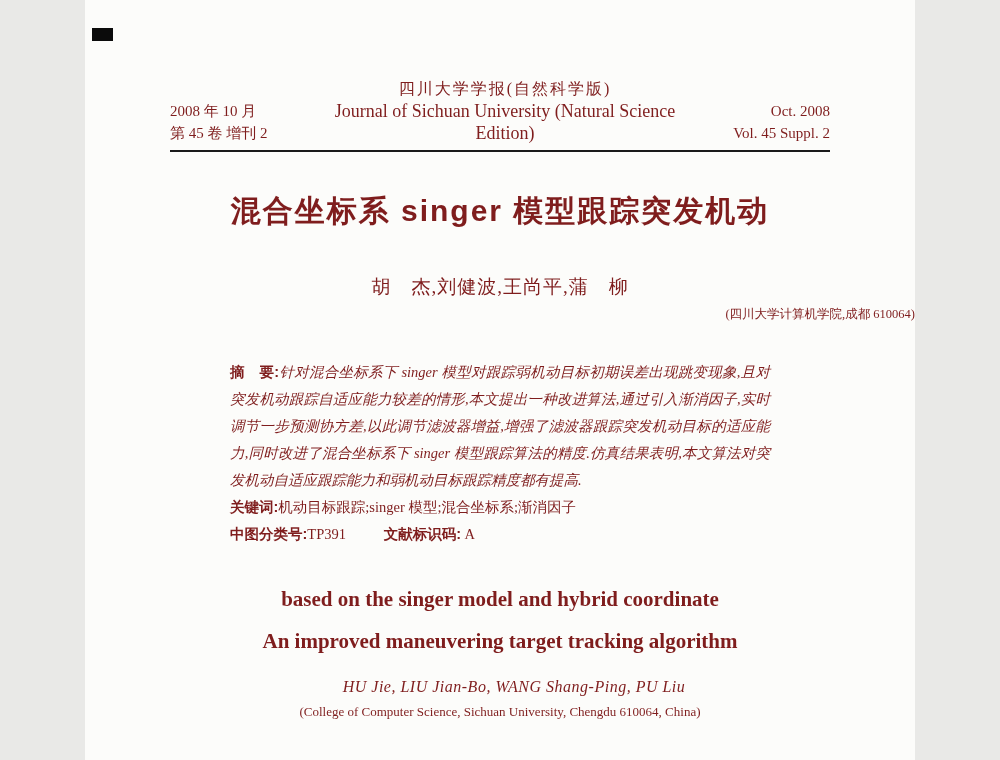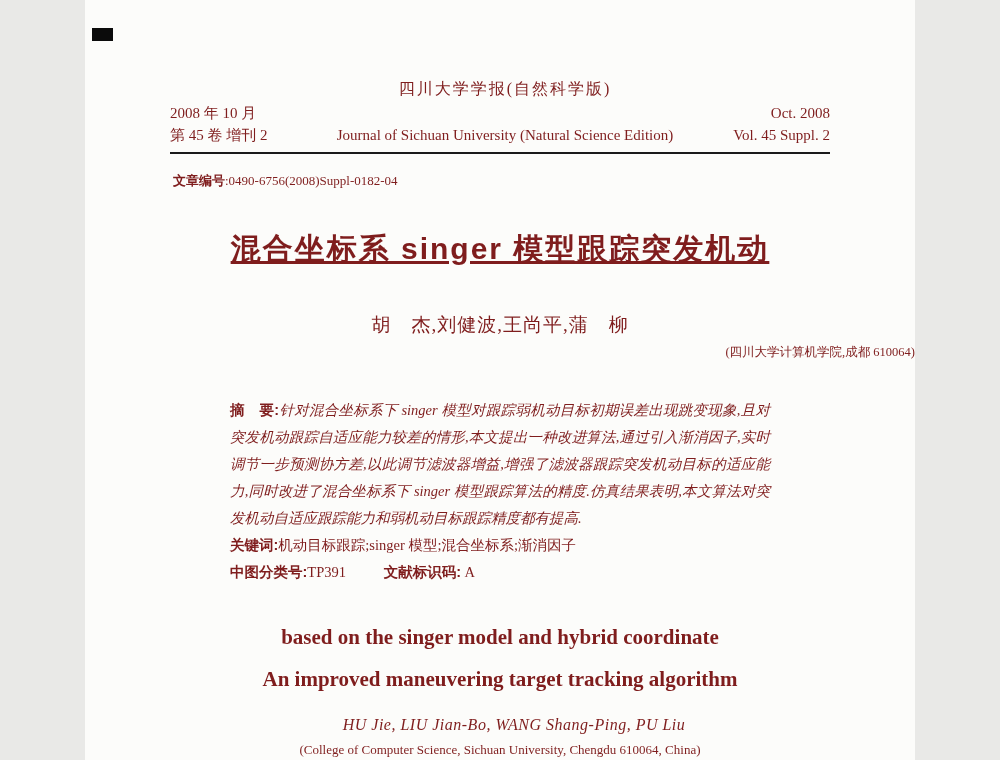--- a/index.html
+++ b/index.html
@@ -26,42 +26,42 @@
     display: flex;
     justify-content: space-between;
     align-items: flex-end;
     margin: 78px 85px 0 85px;
     font-size: 15px;
     line-height: 22px;
   }
   .header-left { text-align: left; min-width: 150px; }
   .header-center { text-align: center; flex: 1; }
   .header-center .cn { font-size: 16px; letter-spacing: 2px; }
-  .header-center .en { font-size: 15px; margin-top: 24px; }
+  .header-center .en { font-size: 18px; }
   .header-right { text-align: right; min-width: 140px; }
   .rule {
     margin: 6px 85px 0 85px;
     border-top: 2px solid #1a1a1a;
   }
   .article-no {
     margin: 18px 0 0 88px;
     font-size: 13px;
     line-height: 18px;
   }
   .article-no .lbl { font-weight: bold; font-family: "Liberation Sans", "DejaVu Sans", sans-serif; }
   .title {
     margin-top: 36px;
     text-align: center;
     font-size: 30px;
     font-weight: bold;
     line-height: 46px;
     letter-spacing: 2px;
     font-family: "Liberation Sans", "DejaVu Sans", sans-serif;
   }
-  .title .tline { display: block; text-decoration: underline; }
+  .title .tline { display: block; }
   .authors {
     margin-top: 40px;
     text-align: center;
     font-size: 19px;
     letter-spacing: 1px;
   }
   .affil {
     margin-top: 6px;
     text-align: right;
     font-size: 12.5px;
@@ -127,23 +127,20 @@
       <div class="en">Journal of Sichuan University (Natural Science Edition)</div>
     </div>
     <div class="header-right">
       <div>Oct. 2008</div>
       <div>Vol. 45  Suppl. 2</div>
     </div>
   </header>
 
   <div class="rule"></div>
 
-  <p class="article-no">
-    <span class="lbl">文章编号</span><span>:0490-6756(2008)Suppl-0182-04</span>
-  </p>
 
   <h1 class="title">
     <span class="tline">混合坐标系 singer 模型跟踪突发机动</span>
   </h1>
 
   <p class="authors">胡　杰,刘健波,王尚平,蒲　柳</p>
 
   <p class="affil">(四川大学计算机学院,成都 610064)</p>
 
   <div class="abstract">

